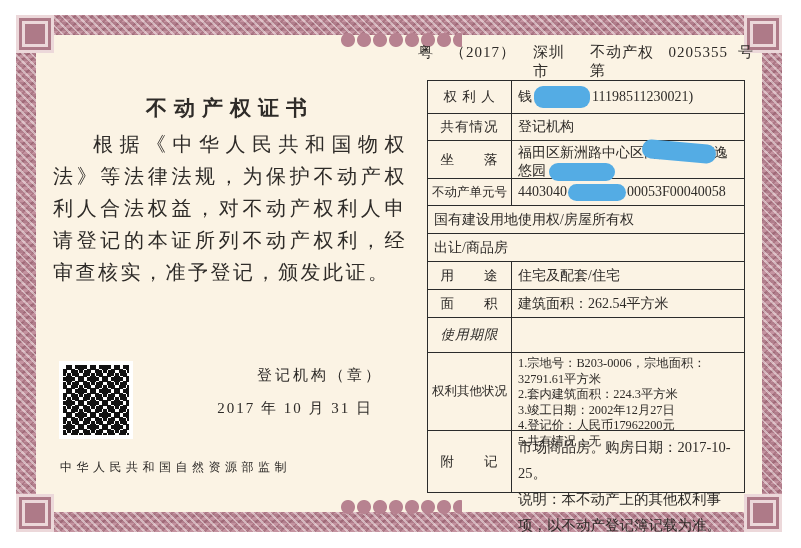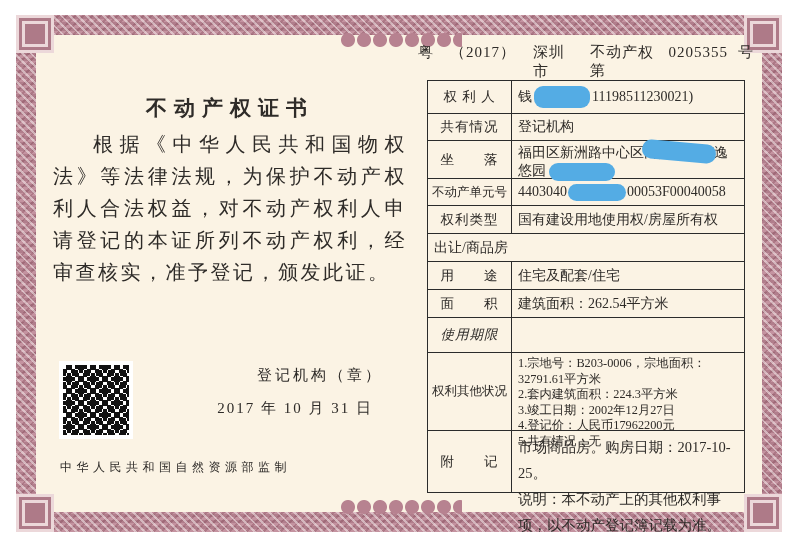--- a/index.html
+++ b/index.html
@@ -130,21 +130,20 @@
     <div class="trow" style="height:27px;">
       <div class="tlabel tight">不动产单元号</div>
       <div class="tvalue">
         <span>4403040</span>
         <span class="blob b3"></span>
         <span>00053F00040058</span>
       </div>
     </div>
 
     <div class="trow" style="height:28px;">
-      <div class="tlabel">权利类型</div>
       <div class="tvalue">国有建设用地使用权/房屋所有权</div>
     </div>
 
     <div class="trow" style="height:28px;">
       <div class="tvalue">出让/商品房</div>
     </div>
 
     <div class="trow" style="height:28px;">
       <div class="tlabel">用　　途</div>
       <div class="tvalue">住宅及配套/住宅</div>

